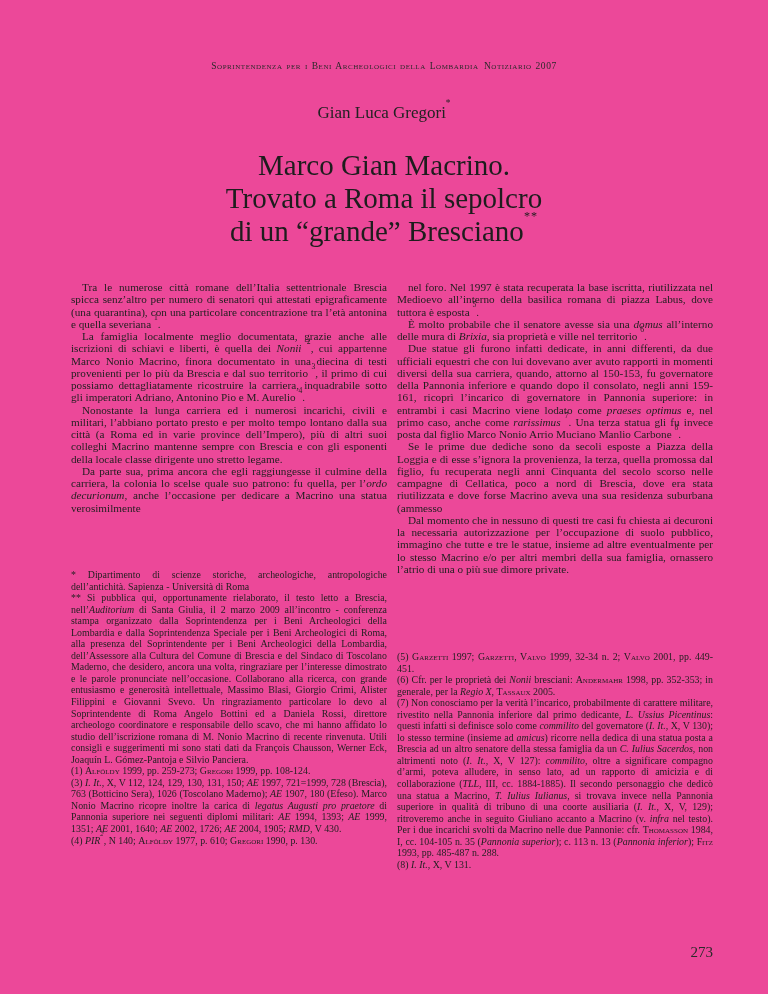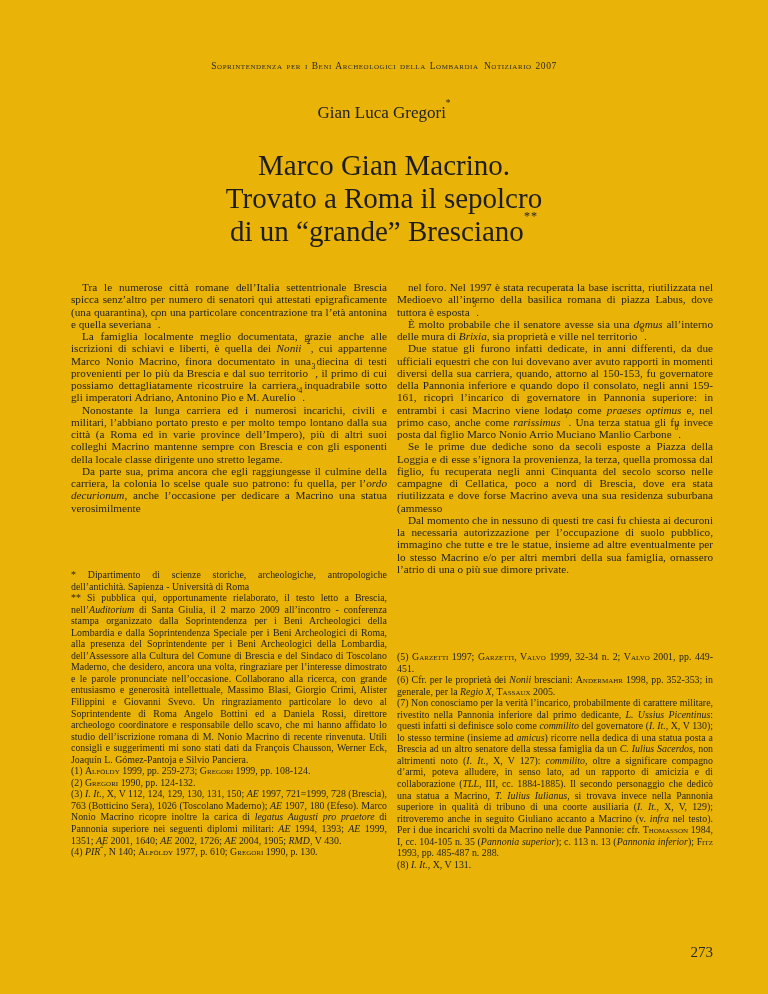--- a/index.html
+++ b/index.html
@@ -6,21 +6,21 @@
   body{
     width:768px;height:994px;
     background:#e9e9e6;
     font-family:"Liberation Serif","DejaVu Serif",serif;
     color:#1f1f1f;
     -webkit-font-smoothing:antialiased;
   }
   .page{
     position:relative;
     width:768px;height:994px;
-    background:#eab308;
+    background:#ec4899;
     overflow:hidden;
   }
   .journal-header{
     position:absolute;top:61px;left:0;width:768px;
     text-align:center;
     font-size:9.5px;
     font-variant:small-caps;
     letter-spacing:0.55px;
     word-spacing:1px;
     color:#2a2a2a;
@@ -102,21 +102,20 @@
     <p><span>È molto probabile che il senatore avesse sia una </span><span class="it">domus</span><span> all’interno delle mura di </span><span class="it">Brixia</span><span>, sia proprietà e ville nel territorio&nbsp;</span><sup class="mark">6</sup><span>.</span></p>
     <p><span>Due statue gli furono infatti dedicate, in anni differenti, da due ufficiali equestri che con lui dovevano aver avuto rapporti in momenti diversi della sua carriera, quando, attorno al 150-153, fu governatore della Pannonia inferiore e quando dopo il consolato, negli anni 159-161, ricoprì l’incarico di governatore in Pannonia superiore: in entrambi i casi Macrino viene lodato come </span><span class="it">praeses optimus</span><span> e, nel primo caso, anche come </span><span class="it">rarissimus</span><span>&nbsp;</span><sup class="mark">7</sup><span>. Una terza statua gli fu invece posta dal figlio Marco Nonio Arrio Muciano Manlio Carbone&nbsp;</span><sup class="mark">8</sup><span>.</span></p>
     <p><span>Se le prime due dediche sono da secoli esposte a Piazza della Loggia e di esse s’ignora la provenienza, la terza, quella promossa dal figlio, fu recuperata negli anni Cinquanta del secolo scorso nelle campagne di Cellatica, poco a nord di Brescia, dove era stata riutilizzata e dove forse Macrino aveva una sua residenza suburbana (ammesso</span></p>
     <p><span>Dal momento che in nessuno di questi tre casi fu chiesta ai decuroni la necessaria autorizzazione per l’occupazione di suolo pubblico, immagino che tutte e tre le statue, insieme ad altre eventualmente per lo stesso Macrino e/o per altri membri della sua famiglia, ornassero l’atrio di una o più sue dimore private.</span></p>
   </div>
 
   <div class="fn fn-left">
     <p><span>* Dipartimento di scienze storiche, archeologiche, antropologiche dell’antichità. Sapienza - Università di Roma</span></p>
     <p><span>** Si pubblica qui, opportunamente rielaborato, il testo letto a Brescia, nell’</span><span class="it">Auditorium</span><span> di Santa Giulia, il 2 marzo 2009 all’incontro - conferenza stampa organizzato dalla Soprintendenza per i Beni Archeologici della Lombardia e dalla Soprintendenza Speciale per i Beni Archeologici di Roma, alla presenza del Soprintendente per i Beni Archeologici della Lombardia, dell’Assessore alla Cultura del Comune di Brescia e del Sindaco di Toscolano Maderno, che desidero, ancora una volta, ringraziare per l’interesse dimostrato e le parole pronunciate nell’occasione. Collaborano alla ricerca, con grande entusiasmo e generosità intellettuale, Massimo Blasi, Giorgio Crimi, Alister Filippini e Giovanni Svevo. Un ringraziamento particolare lo devo al Soprintendente di Roma Angelo Bottini ed a Daniela Rossi, direttore archeologo coordinatore e responsabile dello scavo, che mi hanno affidato lo studio dell’iscrizione romana di M. Nonio Macrino di recente rinvenuta. Utili consigli e suggerimenti mi sono stati dati da François Chausson, Werner Eck, Joaquín L. Gómez-Pantoja e Silvio Panciera.</span></p>
     <p><span>(1) </span><span class="sc">Alföldy</span><span> 1999, pp. 259-273; </span><span class="sc">Gregori</span><span> 1999, pp. 108-124.</span></p>
-    <p><span>(2) </span><span class="sc">Gregori</span><span> 1990, pp. 124-132.</span></p>
     <p><span>(3) </span><span class="it">I. It.</span><span>, X, V 112, 124, 129, 130, 131, 150; </span><span class="it">AE</span><span> 1997, 721=1999, 728 (Brescia), 763 (Botticino Sera), 1026 (Toscolano Maderno); </span><span class="it">AE</span><span> 1907, 180 (Efeso). Marco Nonio Macrino ricopre inoltre la carica di </span><span class="it">legatus Augusti pro praetore</span><span> di Pannonia superiore nei seguenti diplomi militari: </span><span class="it">AE</span><span> 1994, 1393; </span><span class="it">AE</span><span> 1999, 1351; </span><span class="it">AE</span><span> 2001, 1640; </span><span class="it">AE</span><span> 2002, 1726; </span><span class="it">AE</span><span> 2004, 1905; </span><span class="it">RMD</span><span>, V 430.</span></p>
     <p><span>(4) </span><span class="it">PIR</span><sup class="mark it">2</sup><span>, N 140; </span><span class="sc">Alföldy</span><span> 1977, p. 610; </span><span class="sc">Gregori</span><span> 1990, p. 130.</span></p>
   </div>
 
   <div class="fn fn-right">
     <p><span>(5) </span><span class="sc">Garzetti</span><span> 1997; </span><span class="sc">Garzetti, Valvo</span><span> 1999, 32-34 n. 2; </span><span class="sc">Valvo</span><span> 2001, pp. 449-451.</span></p>
     <p><span>(6) Cfr. per le proprietà dei </span><span class="it">Nonii</span><span> bresciani: </span><span class="sc">Andermahr</span><span> 1998, pp. 352-353; in generale, per la </span><span class="it">Regio X</span><span>, </span><span class="sc">Tassaux</span><span> 2005.</span></p>
     <p><span>(7) Non conosciamo per la verità l’incarico, probabilmente di carattere militare, rivestito nella Pannonia inferiore dal primo dedicante, </span><span class="it">L. Ussius Picentinus</span><span>: questi infatti si definisce solo come </span><span class="it">commilito</span><span> del governatore (</span><span class="it">I. It.</span><span>, X, V 130); lo stesso termine (insieme ad </span><span class="it">amicus</span><span>) ricorre nella dedica di una statua posta a Brescia ad un altro senatore della stessa famiglia da un </span><span class="it">C. Iulius Sacerdos</span><span>, non altrimenti noto (</span><span class="it">I. It.</span><span>, X, V 127): </span><span class="it">commilito</span><span>, oltre a significare compagno d’armi, poteva alludere, in senso lato, ad un rapporto di amicizia e di collaborazione (</span><span class="it">TLL</span><span>, III, cc. 1884-1885). Il secondo personaggio che dedicò una statua a Macrino, </span><span class="it">T. Iulius Iulianus</span><span>, si trovava invece nella Pannonia superiore in qualità di tribuno di una coorte ausiliaria (</span><span class="it">I. It.</span><span>, X, V, 129); ritroveremo anche in seguito Giuliano accanto a Macrino (v. </span><span class="it">infra</span><span> nel testo). Per i due incarichi svolti da Macrino nelle due Pannonie: cfr. </span><span class="sc">Thomasson</span><span> 1984, I, cc. 104-105 n. 35 (</span><span class="it">Pannonia superior</span><span>); c. 113 n. 13 (</span><span class="it">Pannonia inferior</span><span>); </span><span class="sc">Fitz</span><span> 1993, pp. 485-487 n. 288.</span></p>
     <p><span>(8) </span><span class="it">I. It.</span><span>, X, V 131.</span></p>
   </div>

